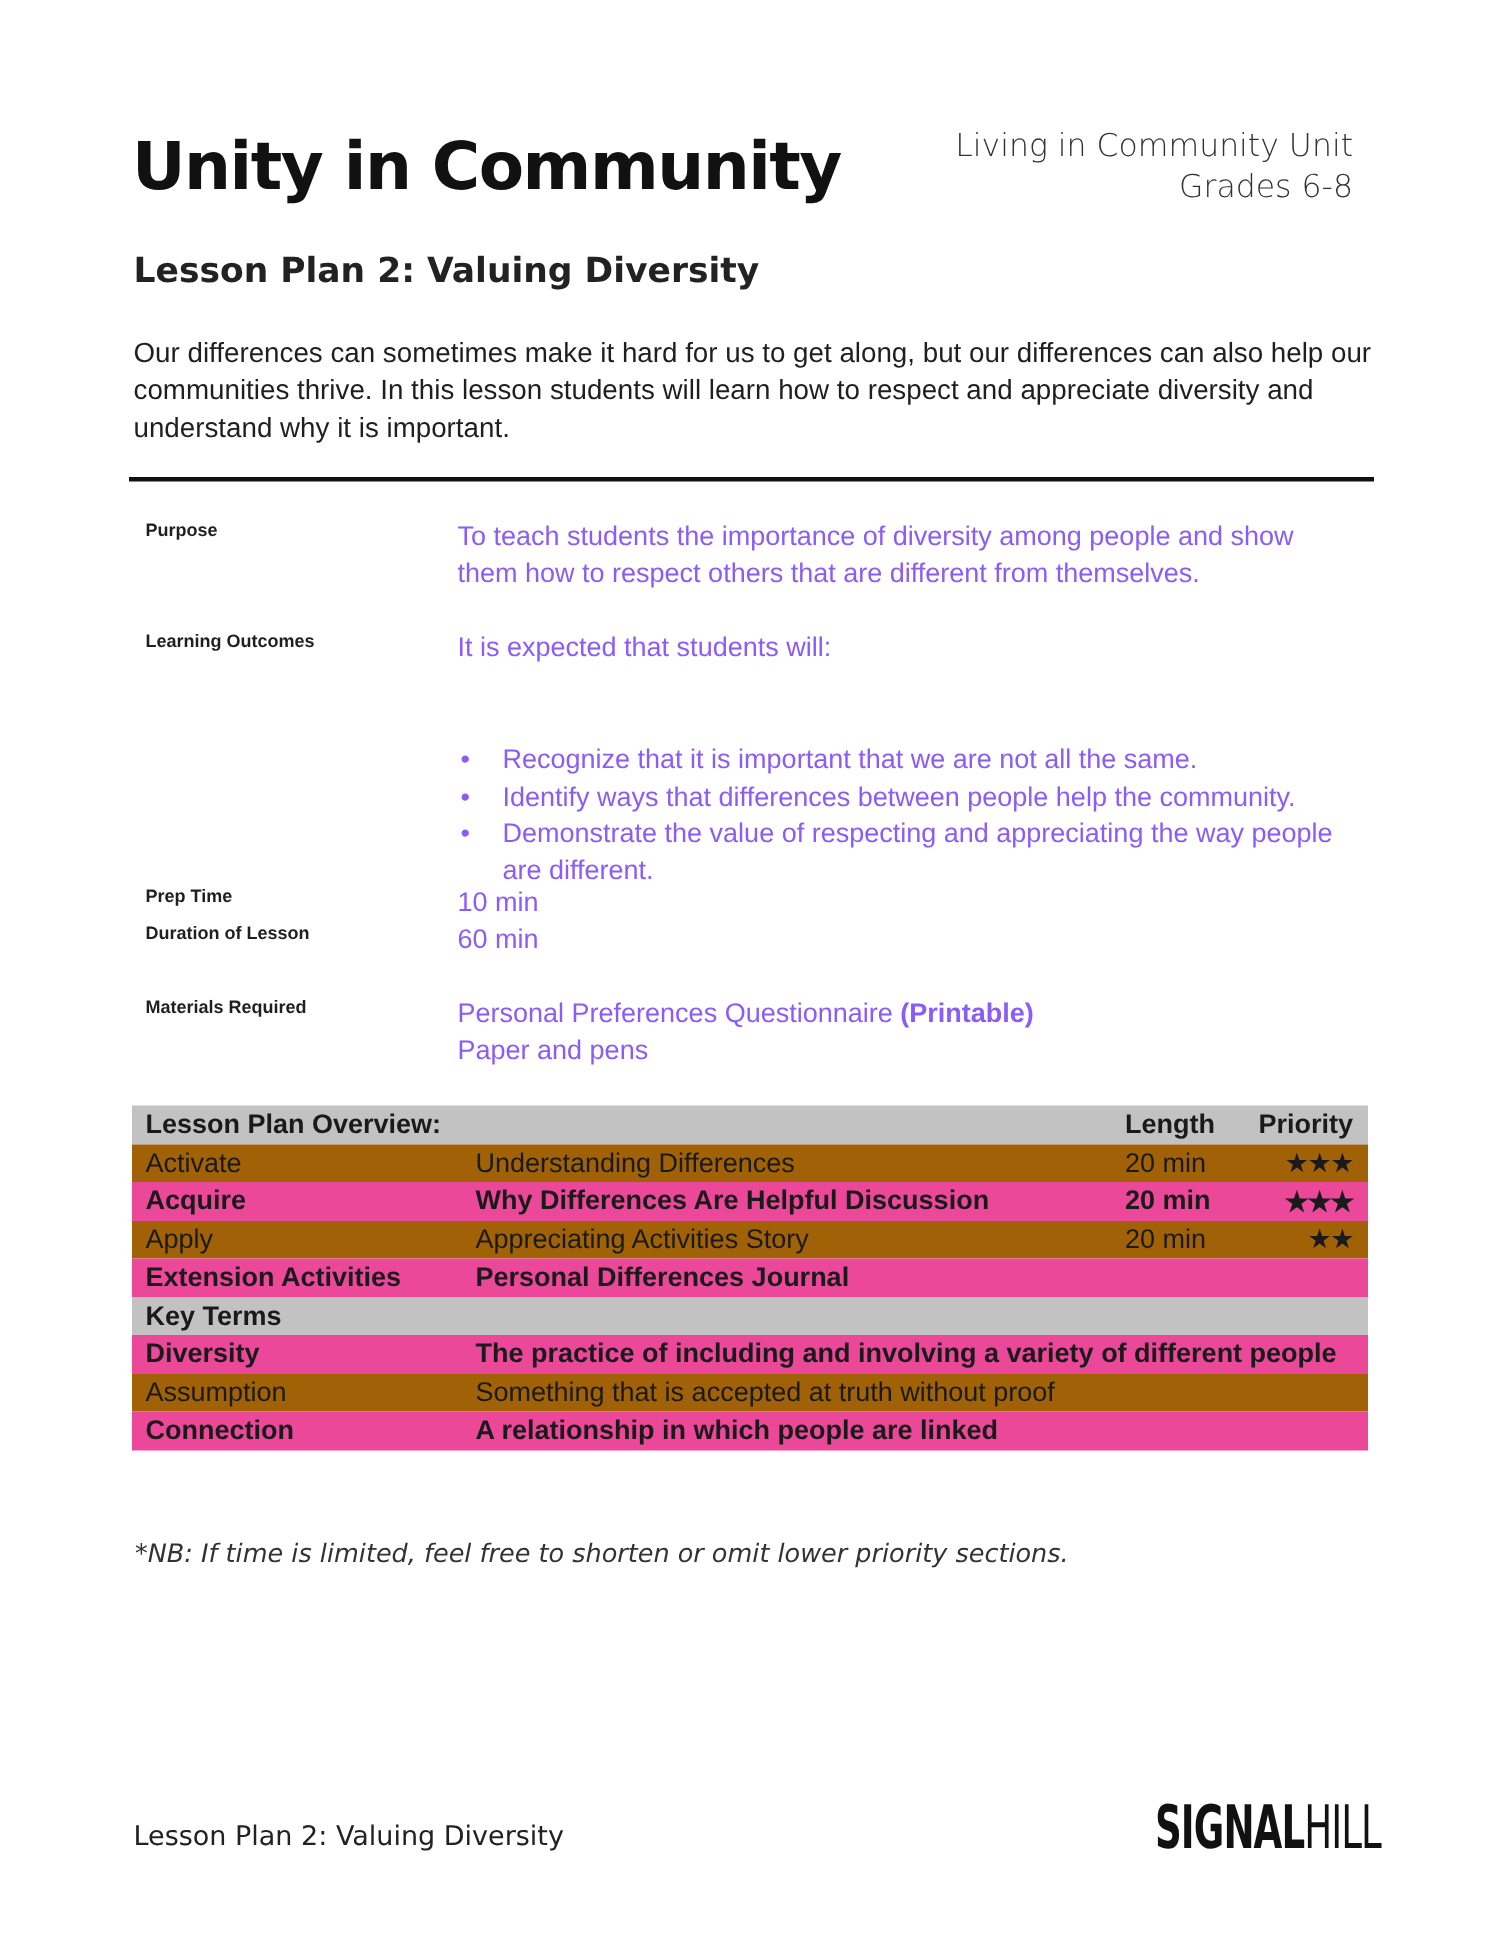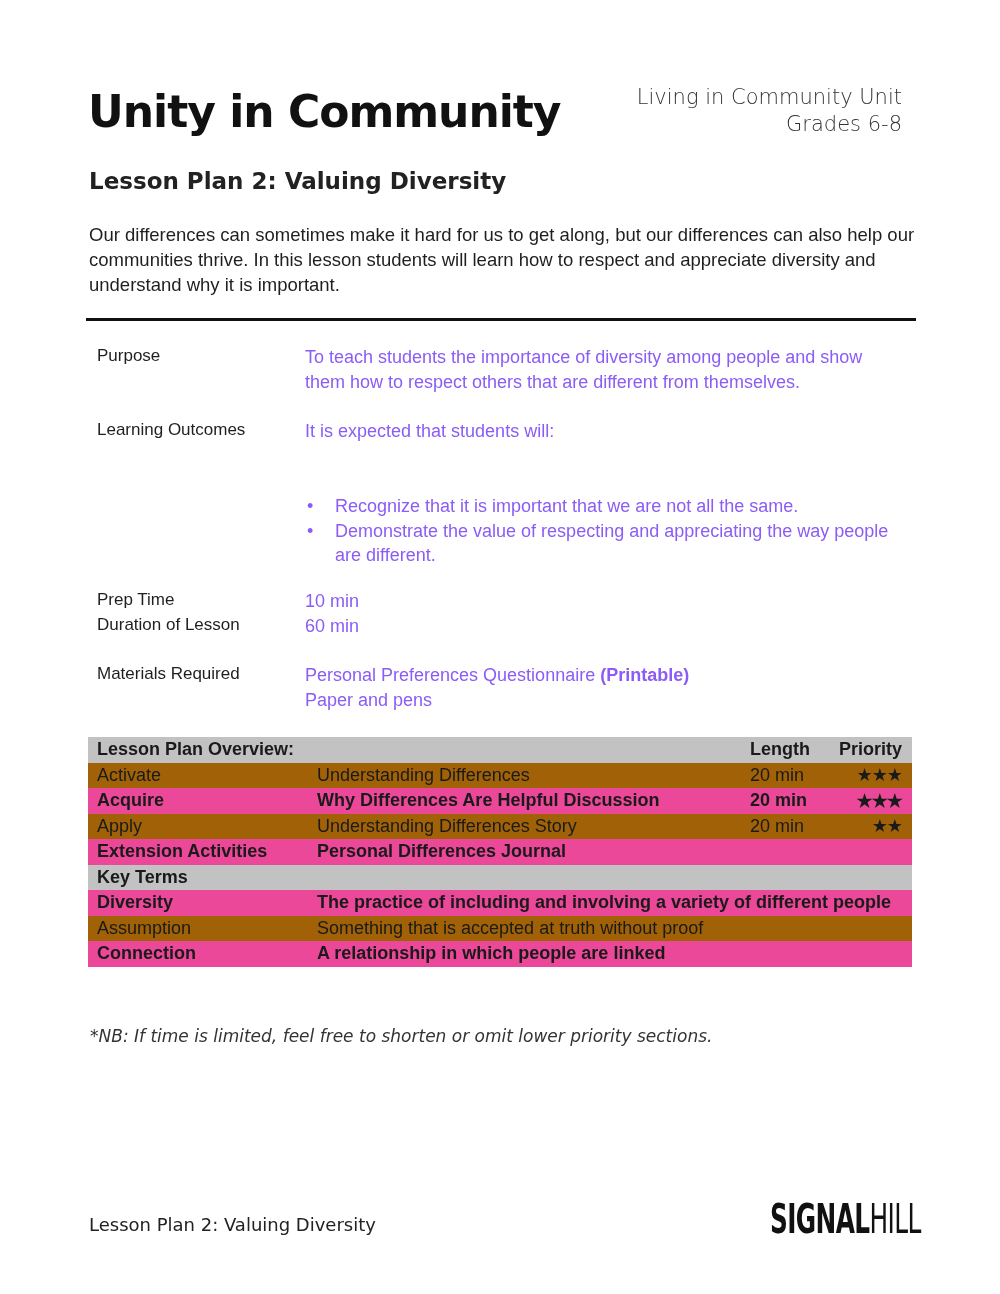--- a/index.html
+++ b/index.html
@@ -7,21 +7,21 @@
          font-family:"Liberation Sans", sans-serif; color:#1a1a1a; }
   .abs { position:absolute; }
   .title { left:88px; top:86px; font-size:44px; font-weight:bold; letter-spacing:-1px;
            font-family:"DejaVu Sans", sans-serif; color:#111; }
   .unit { right:98px; top:84px; text-align:right; font-size:21px; line-height:27px; color:#333;
           font-family:"DejaVu Sans", sans-serif; font-weight:300; }
   .lesson-title { left:89px; top:168px; font-size:23px; font-weight:bold; color:#222;
                   font-family:"DejaVu Sans", sans-serif; }
   .intro { left:89px; top:222px; width:830px; font-size:18.5px; line-height:25px; color:#1f1f1f; }
   .rule { left:86px; top:318px; width:830px; height:3px; background:#111; }
-  .label { left:97px; font-size:17px; font-weight:normal; color:#1f1f1f; }
+  .label { left:97px; font-size:12px; font-weight:bold; color:#1f1f1f; }
   .val { left:305px; font-size:18px; line-height:25px; color:#8b5cf6; width:600px; }
   ul.bul { margin:0; padding:0; list-style:none; }
   ul.bul li { position:relative; padding-left:30px; font-size:18px; line-height:24.5px; }
   ul.bul li::before { content:"•"; position:absolute; left:2px; top:0; }
   .tbl { left:88px; top:737px; width:824px; }
   .row { height:25.5px; display:flex; align-items:center; font-size:18px; position:relative; }
   .row.dark { background:#c2c2c2; font-weight:bold;padding-left:35px; }
   .row.light { background:#ec4899;font-weight:bold; }
   .row.white { background:#a16207; }
   .c1 { position:absolute; left:9px; }
@@ -50,20 +50,21 @@
 <div class="abs rule"></div>
 
 <div class="abs label" style="top:346px">Purpose</div>
 <div class="abs val" style="top:345px">To teach students the importance of diversity among people and show them how to respect others that are different from themselves.</div>
 
 <div class="abs label" style="top:420px">Learning Outcomes</div>
 <div class="abs val" style="top:419px">It is expected that students will:</div>
 <div class="abs val" style="top:494px; width:590px">
   <ul class="bul">
     <li>Recognize that it is important that we are not all the same.</li>
+    <li>Identify ways that differences between people help the community.</li>
     <li>Demonstrate the value of respecting and appreciating the way people are different.</li>
   </ul>
 </div>
 
 <div class="abs label" style="top:590px">Prep Time</div>
 <div class="abs val" style="top:589px">10 min</div>
 <div class="abs label" style="top:615px">Duration of Lesson</div>
 <div class="abs val" style="top:614px">60 min</div>
 
 <div class="abs label" style="top:664px">Materials Required</div>
@@ -85,21 +86,21 @@
     <span class="c4">★★★</span>
   </div>
   <div class="row light">
     <span class="c1">Acquire</span>
     <span class="c2">Why Differences Are Helpful Discussion</span>
     <span class="c3">20 min</span>
     <span class="c4">★★★</span>
   </div>
   <div class="row white">
     <span class="c1">Apply</span>
-    <span class="c2">Understanding Differences Story</span>
+    <span class="c2">Appreciating Activities Story</span>
     <span class="c3">20 min</span>
     <span class="c4">★★</span>
   </div>
   <div class="row light">
     <span class="c1">Extension Activities</span>
     <span class="c2">Personal Differences Journal</span>
   </div>
   <div class="row dark">
     <span class="c1">Key Terms</span>
   </div>

